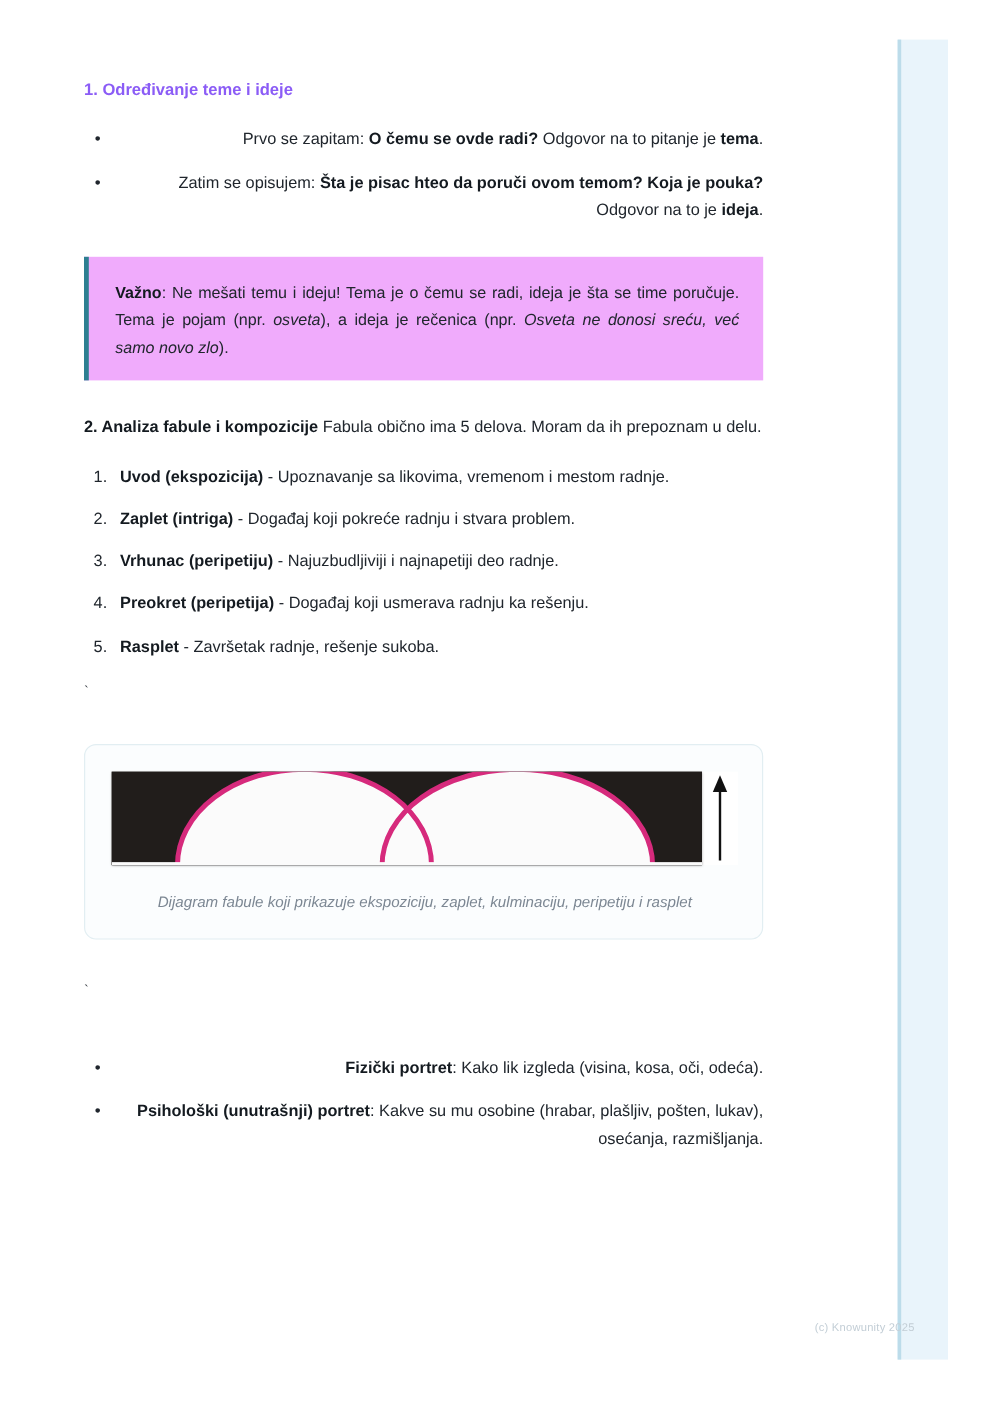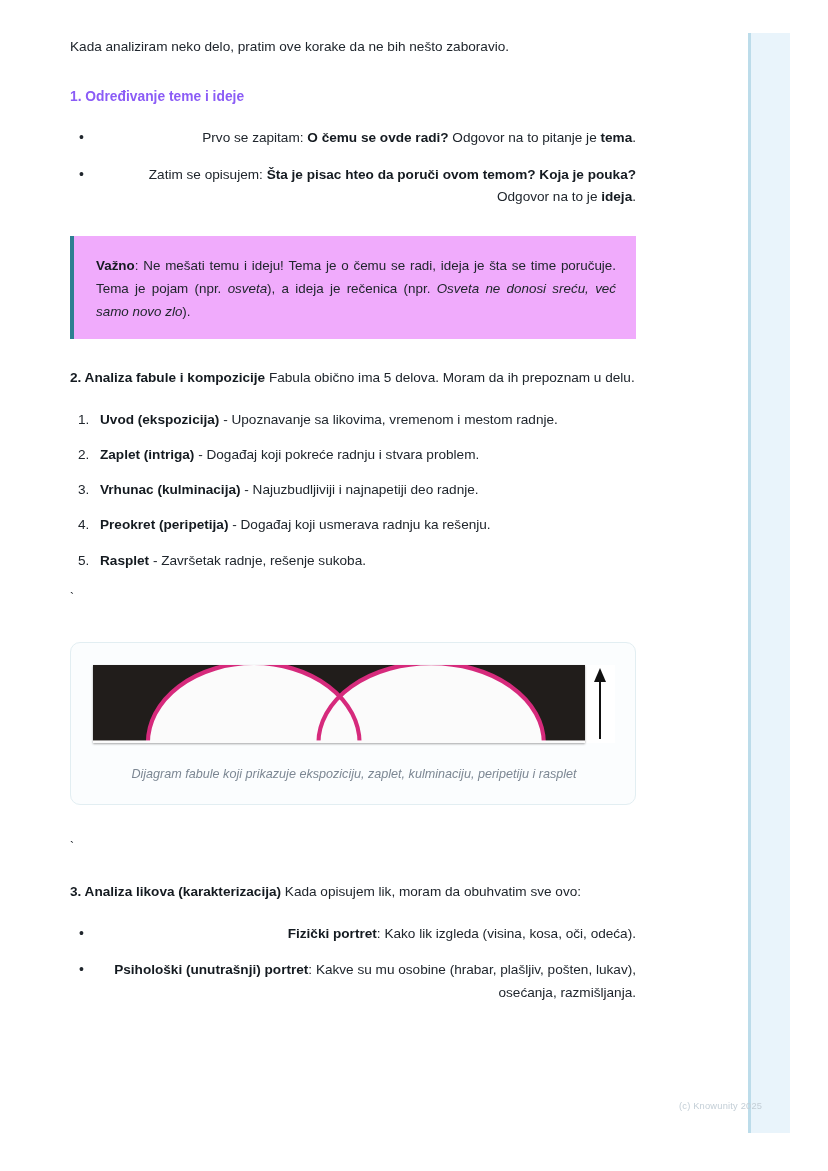--- a/index.html
+++ b/index.html
@@ -179,21 +179,20 @@
     white-space: nowrap;
   }
 </style>
 </head>
 <body>
 
 <div id="right-panel"></div>
 
 <div id="content">
 
-  <p class="para">Kada analiziram neko delo, pratim ove korake da ne bih nešto zaboravio.</p>
 
   <div class="gap-lg"></div>
 
   <h3 class="heading">1. Određivanje teme i ideje</h3>
 
   <div class="gap-md"></div>
 
   <ul class="bullets">
     <li>
       <span>Prvo se zapitam:</span>
@@ -224,21 +223,21 @@
   <ol class="steps">
     <li>
       <b>Uvod (ekspozicija)</b>
       <span>- Upoznavanje sa likovima, vremenom i mestom radnje.</span>
     </li>
     <li>
       <b>Zaplet (intriga)</b>
       <span>- Događaj koji pokreće radnju i stvara problem.</span>
     </li>
     <li>
-      <b>Vrhunac (kulminacija)</b>
+      <b>Vrhunac (peripetiju)</b>
       <span>- Najuzbudljiviji i najnapetiji deo radnje.</span>
     </li>
     <li>
       <b>Preokret (peripetija)</b>
       <span>- Događaj koji usmerava radnju ka rešenju.</span>
     </li>
     <li>
       <b>Rasplet</b>
       <span>- Završetak radnje, rešenje sukoba.</span>
     </li>
@@ -271,21 +270,20 @@
     </div>
     <div class="figure-caption">Dijagram fabule koji prikazuje ekspoziciju, zaplet, kulminaciju, peripetiju i rasplet</div>
   </div>
 
   <div style="height:36px"></div>
 
   <div class="stray-tick">`</div>
 
   <div style="height:28px"></div>
 
-  <p class="para"><b>3. Analiza likova (karakterizacija)</b> <span>Kada opisujem lik, moram da obuhvatim sve ovo:</span></p>
 
   <div class="gap-md"></div>
 
   <ul class="bullets">
     <li>
       <b>Fizički portret</b><span>: Kako lik izgleda (visina, kosa, oči, odeća).</span>
     </li>
     <li>
       <b>Psihološki (unutrašnji) portret</b><span>: Kakve su mu osobine (hrabar, plašljiv, pošten, lukav), osećanja, razmišljanja.</span>
     </li>

